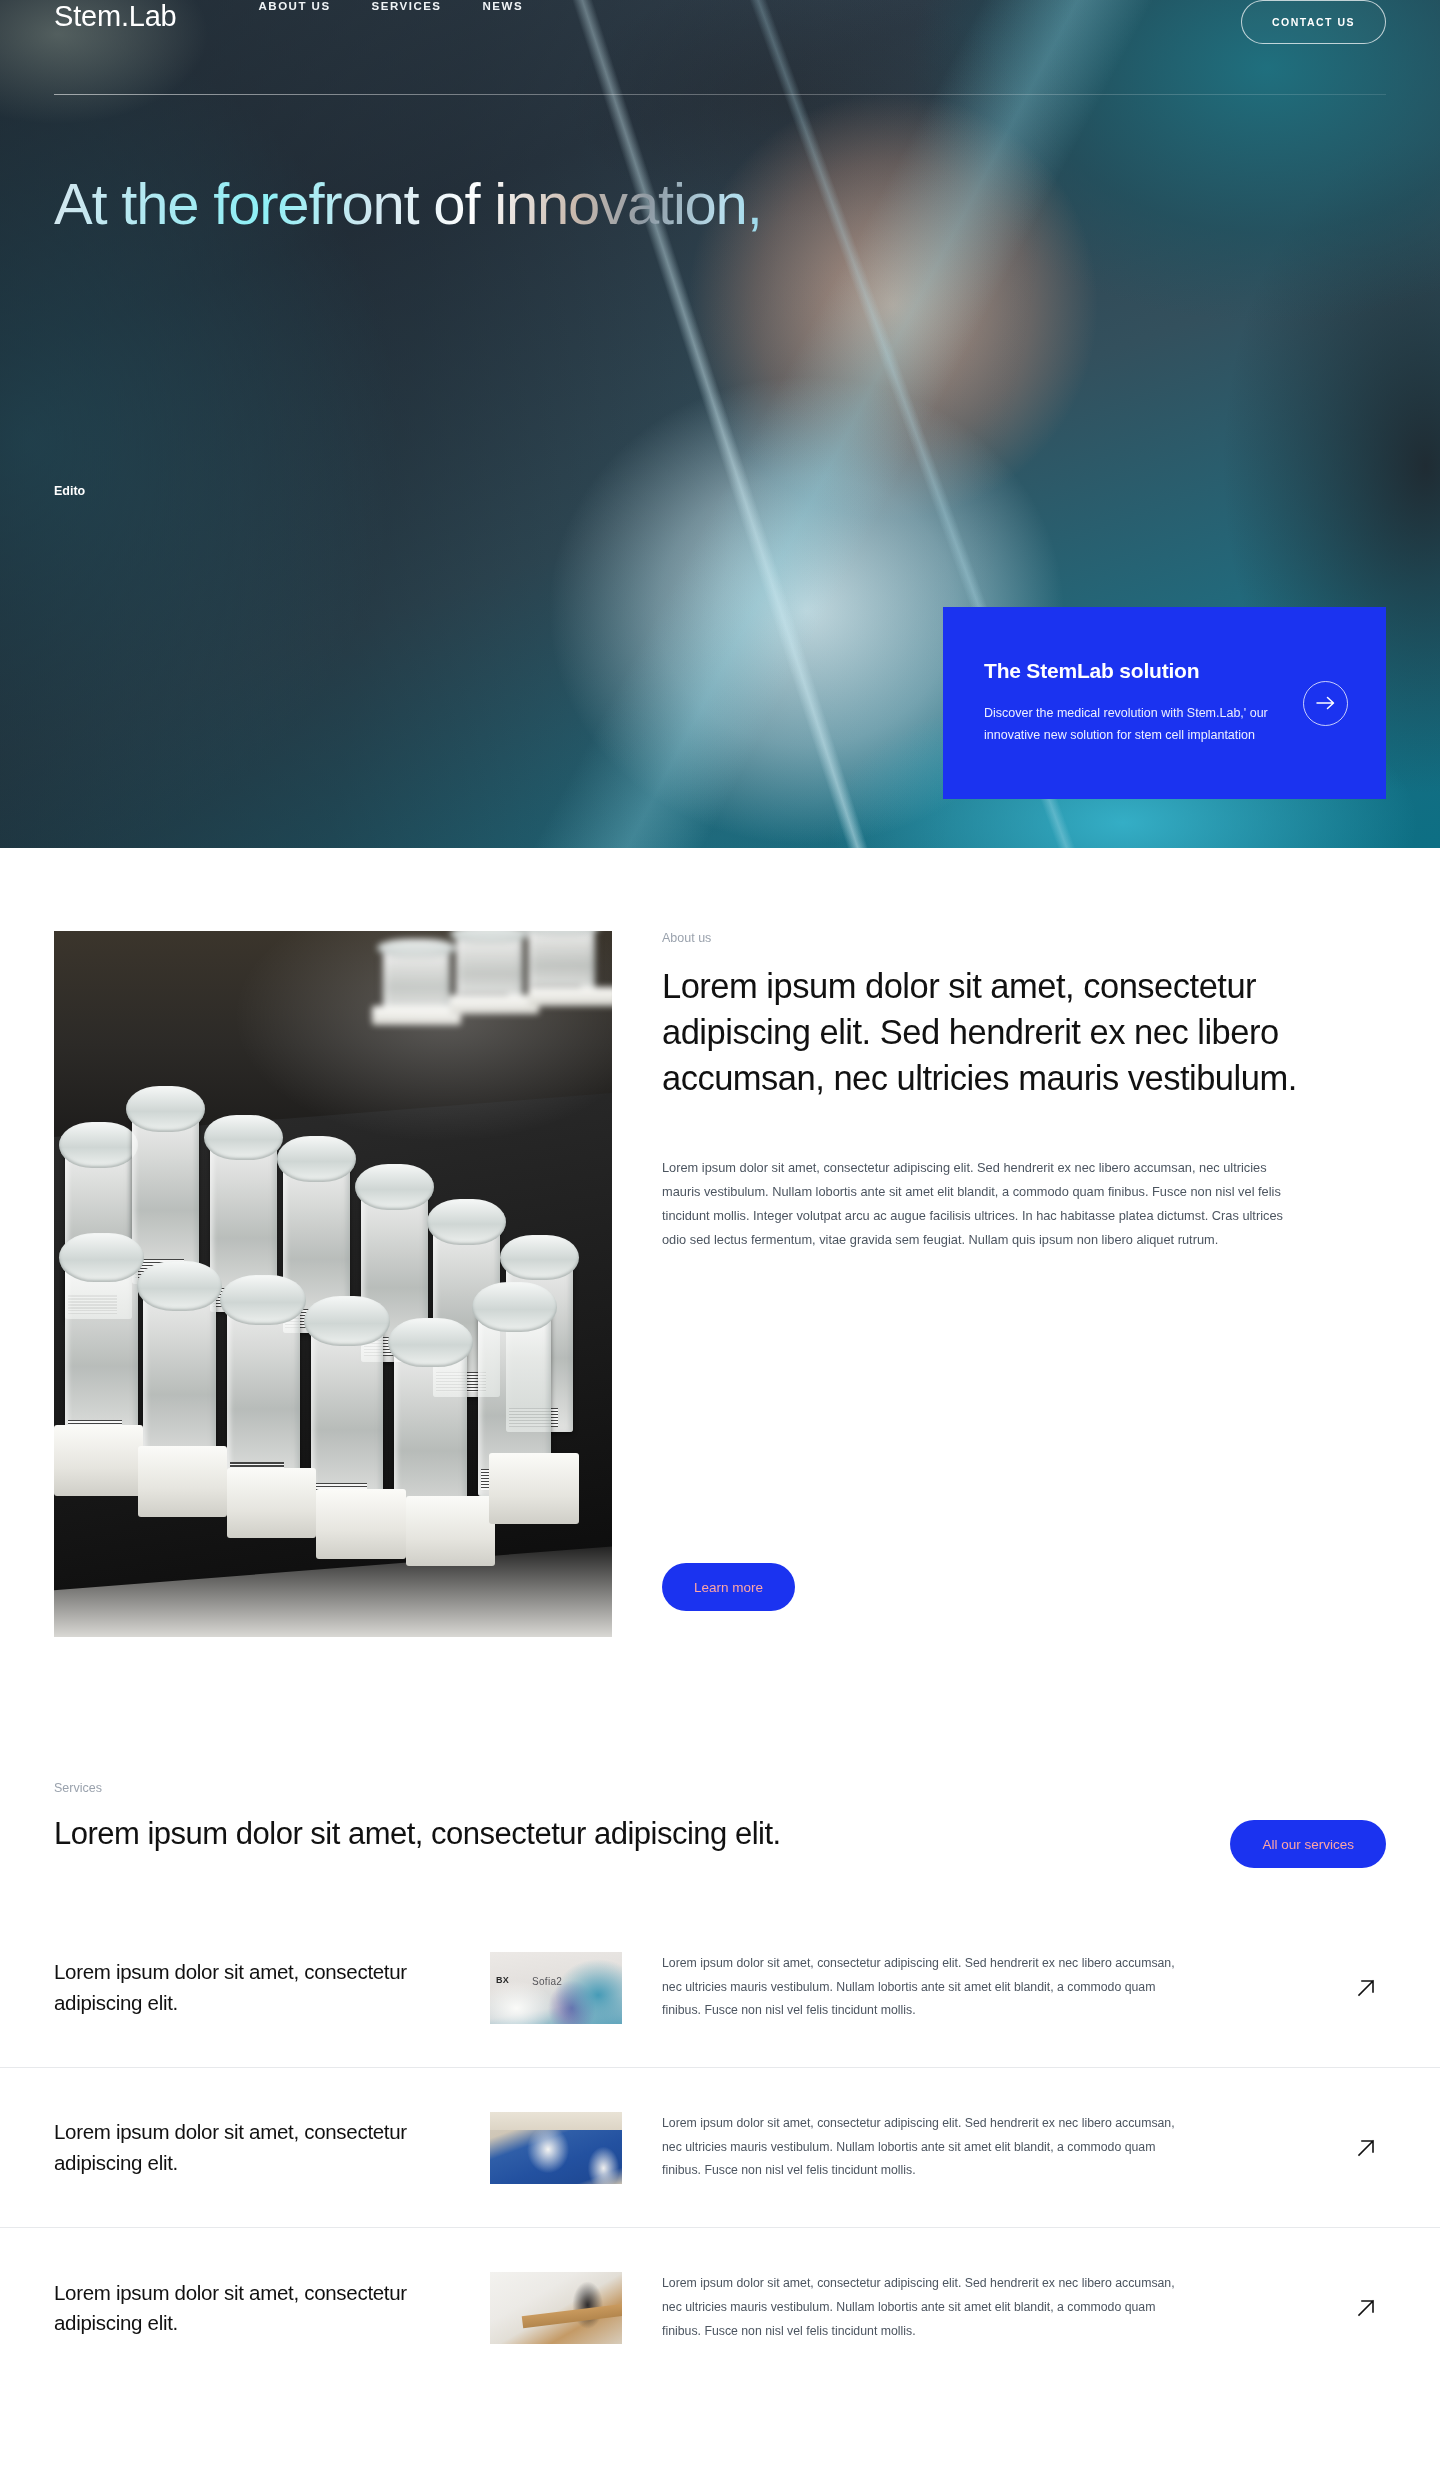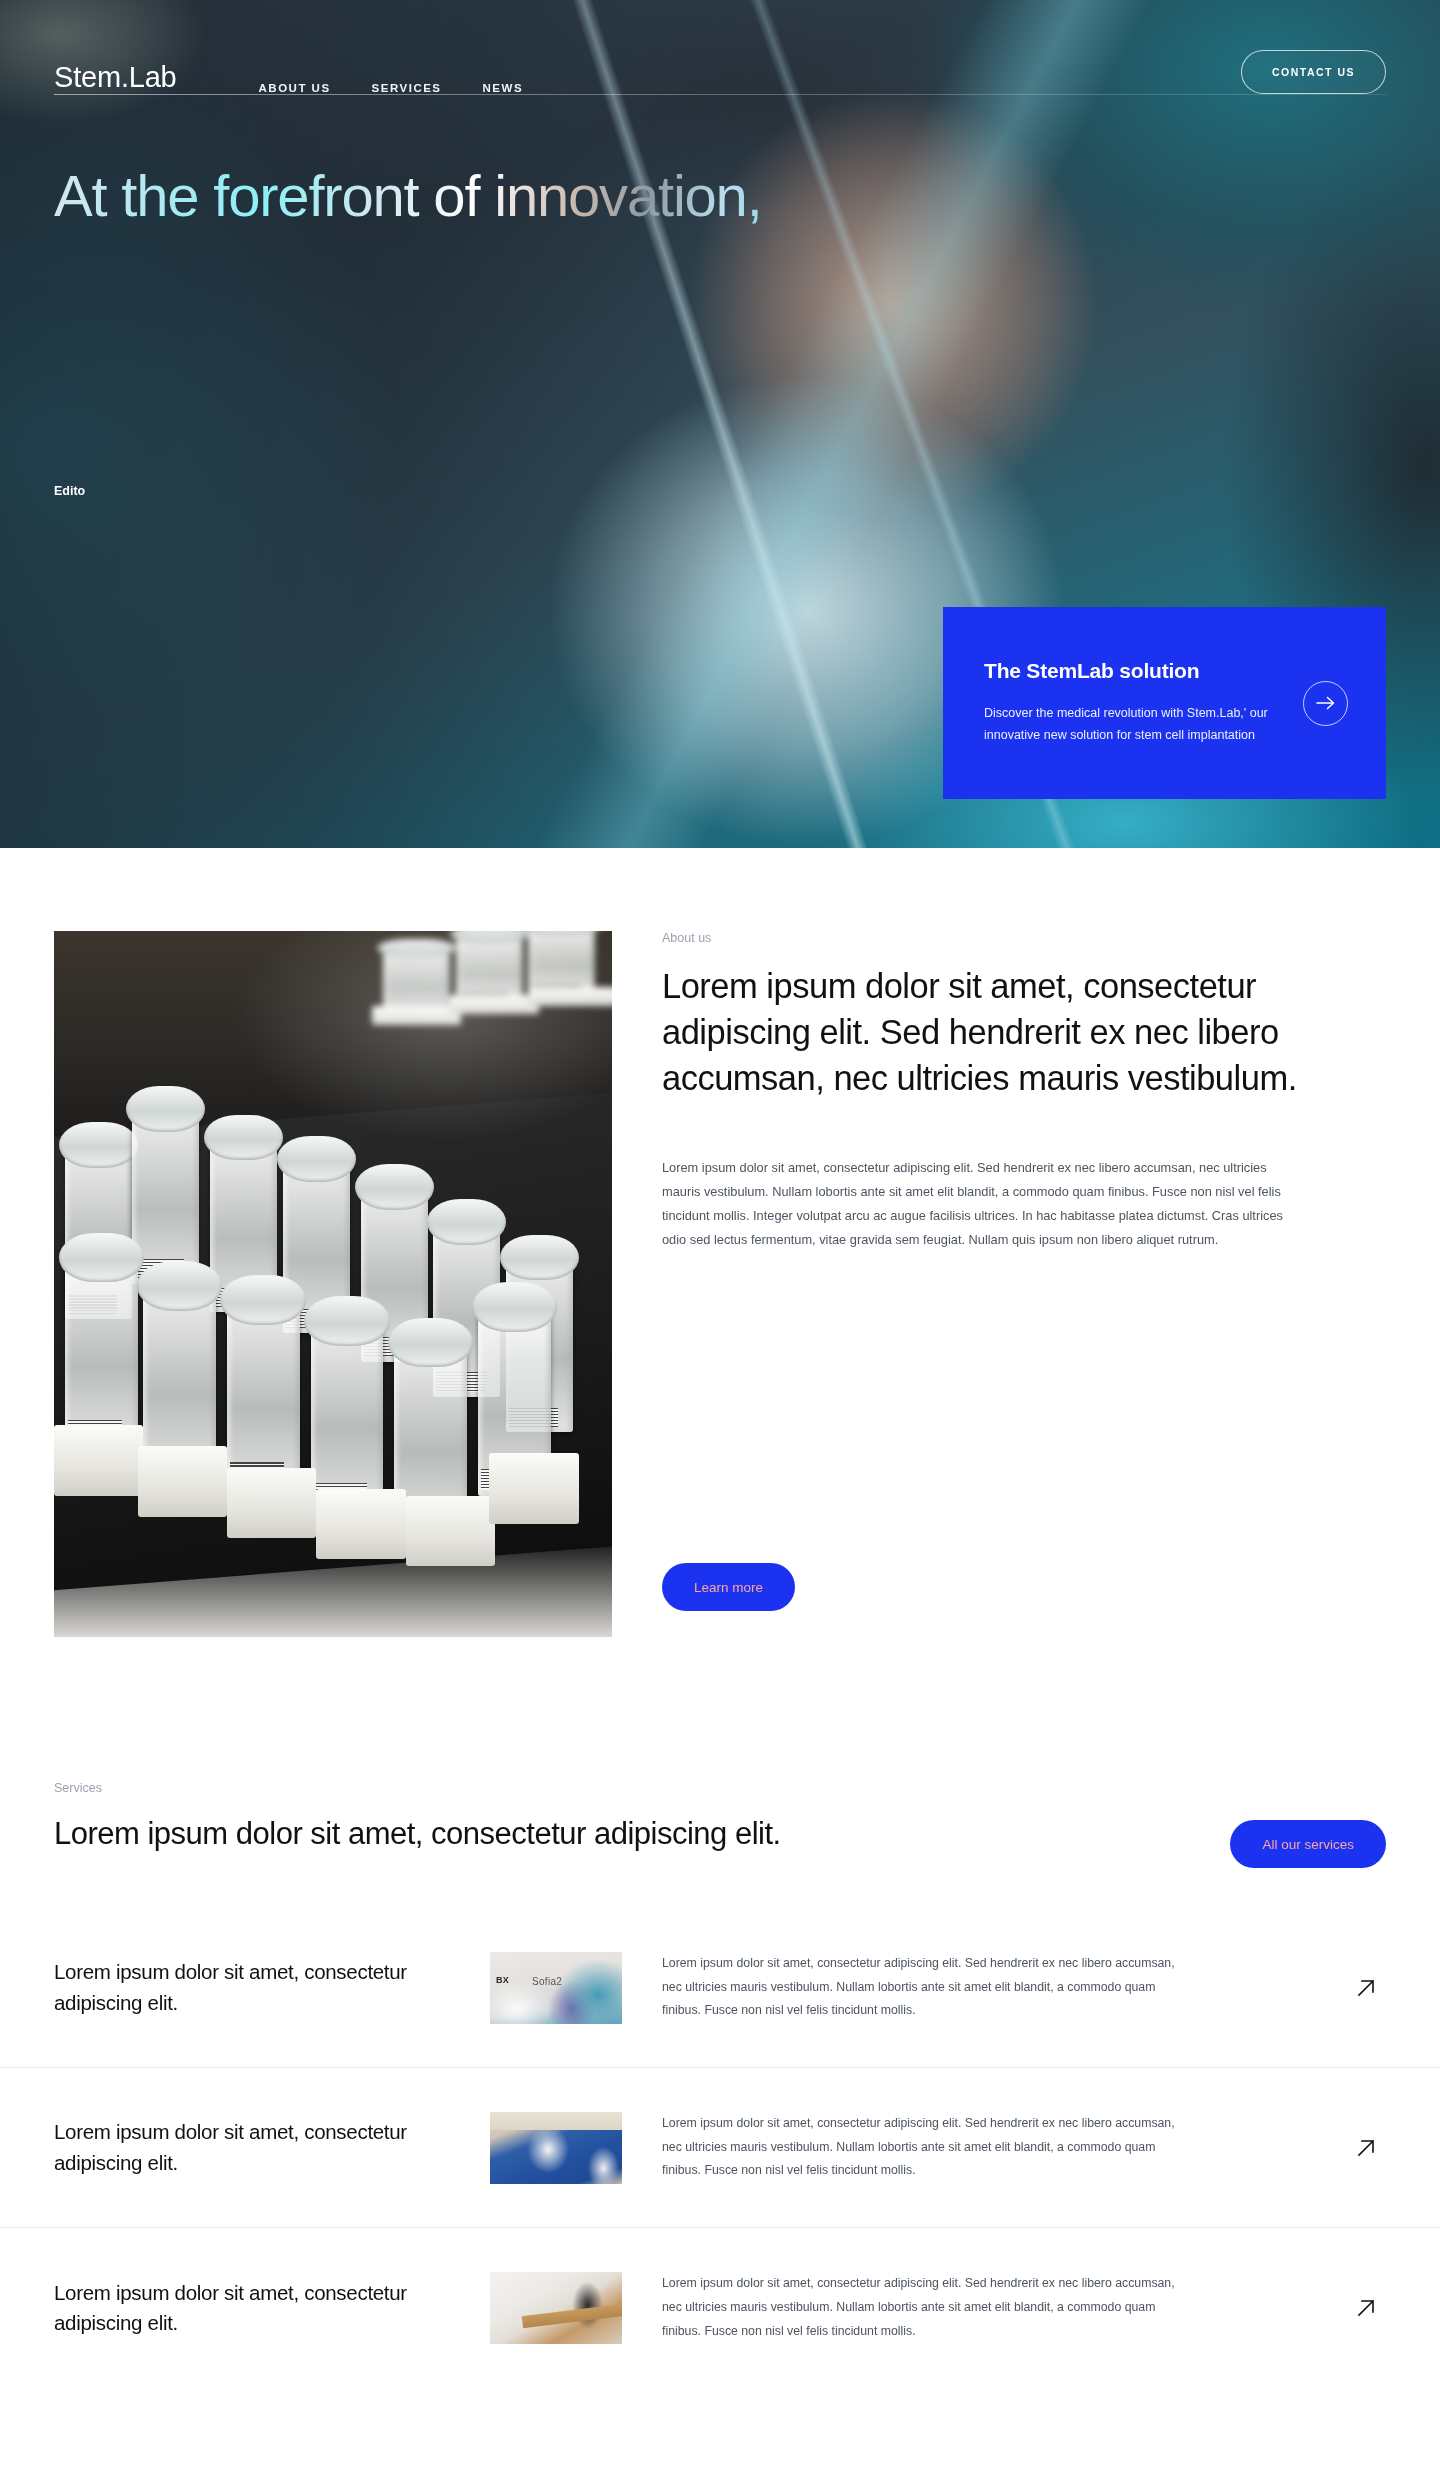--- a/index.html
+++ b/index.html
@@ -66,21 +66,21 @@
     background: linear-gradient(100deg, rgba(18,26,34,0.62) 0%, rgba(18,26,34,0.38) 30%, rgba(18,26,34,0.05) 52%, rgba(18,26,34,0.0) 70%);
   }
 
   
   .nav {
     position: absolute;
     top: 0; left: 0;
     width: 1440px;
     height: 94px;
     display: flex;
-    align-items: flex-end;
+    align-items: flex-start;
     padding: 0 54px;
     z-index: 5;
   }
   .brand {
     color: #ffffff;
     font-size: 29px;
     letter-spacing: -0.2px;
     font-weight: 400;
     white-space: nowrap;
   }
@@ -143,21 +143,21 @@
         #c9b9ad 58%,
         #8e9aa4 66%,
         #b8ddec 74%,
         #7fd8ea 84%,
         #6e8d9c 96%);
     -webkit-background-clip: text;
     background-clip: text;
     color: transparent;
     -webkit-text-fill-color: transparent;
   }
-  .hero-title span { display: block; }
+  .hero-title span { display: block; margin-top: 8px; }
   .hero-title .l2 {
     background: linear-gradient(100deg, #6f93a4 0%, #8fd3e6 18%, #86eaf7 34%, #cfe9f2 50%, #ffffff 66%, #eaf4f8 82%, #cfe2ea 100%);
     -webkit-background-clip: text; background-clip: text;
     -webkit-text-fill-color: transparent; color: transparent;
   }
   .hero-title .l3 {
     background: linear-gradient(100deg, #5c7d8c 0%, #7fa7b8 16%, #9ec3d2 34%, #bcd9e5 55%, #d4e8f0 74%, #b9d3de 100%);
     -webkit-background-clip: text; background-clip: text;
     -webkit-text-fill-color: transparent; color: transparent;
   }

